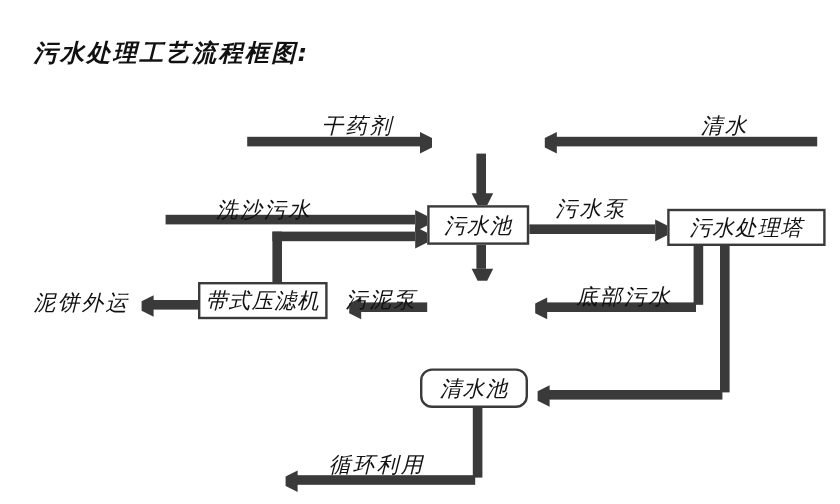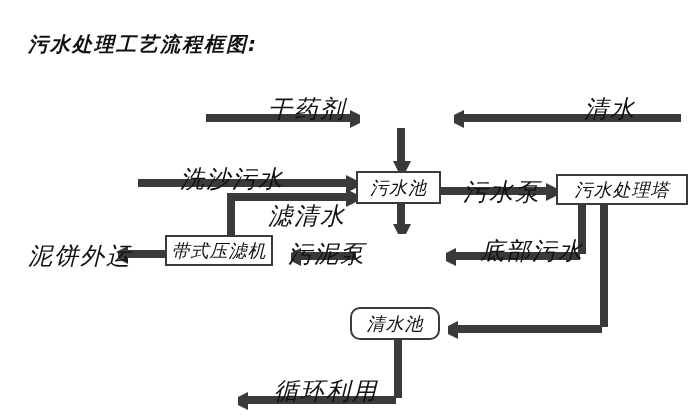--- a/index.html
+++ b/index.html
@@ -30,21 +30,21 @@
     display: flex;
     align-items: center;
     justify-content: center;
     font-size: 18px;
     letter-spacing: 1px;
     white-space: nowrap;
     z-index: 2;
   }
   .lbl {
     position: absolute;
-    font-size: 24px;
+    font-size: 18px;
     letter-spacing: 2px;
     white-space: nowrap;
     z-index: 3;
     background: transparent;
   }
   .hline, .vline { position: absolute; background: #3a3a3a; z-index: 1; }
   .hline { height: 2px; }
   .vline { width: 2px; }
   .ah { position: absolute; width: 0; height: 0; z-index: 1; }
   .ah-r { border-top: 5px solid transparent; border-bottom: 5px solid transparent; border-left: 10px solid #3a3a3a; }
@@ -72,22 +72,21 @@
   </div>
 
 
   <div class="node" style="left:342px; top:299px; width:90px;  height:33px;border-radius:10px;">
     <span>清水池</span>
   </div>
 
   <span class="lbl" style="left:256px; top:81px;">干药剂</span>
   <span class="lbl" style="left:572px; top:81px;">清水</span>
   <span class="lbl" style="left:168px; top:151px;">洗沙污水</span>
-  <span class="lbl" style="left:451px; top:164px;">污水泵</span>
-  <span class="lbl" style="left:256px; top:188px;">滤清水</span>
+  <span class="lbl" style="left:451px; top:150px;">污水泵</span>
   <span class="lbl" style="left:276px; top:226px;">污泥泵</span>
   <span class="lbl" style="left:468px; top:223px;">底部污水</span>
   <span class="lbl" style="left:16px;  top:228px;">泥饼外运</span>
   <span class="lbl" style="left:262px; top:363px;text-align:center;">循环利用</span>
 
   <div class="hline" style="left:198px; top:106px; width:144px;"></div>
   <div class="ah ah-r" style="left:342px; top:102px;"></div>
 
   <div class="hline" style="left:448px; top:106px; width:225px;"></div>
   <div class="ah ah-l" style="left:438px; top:102px;"></div>

